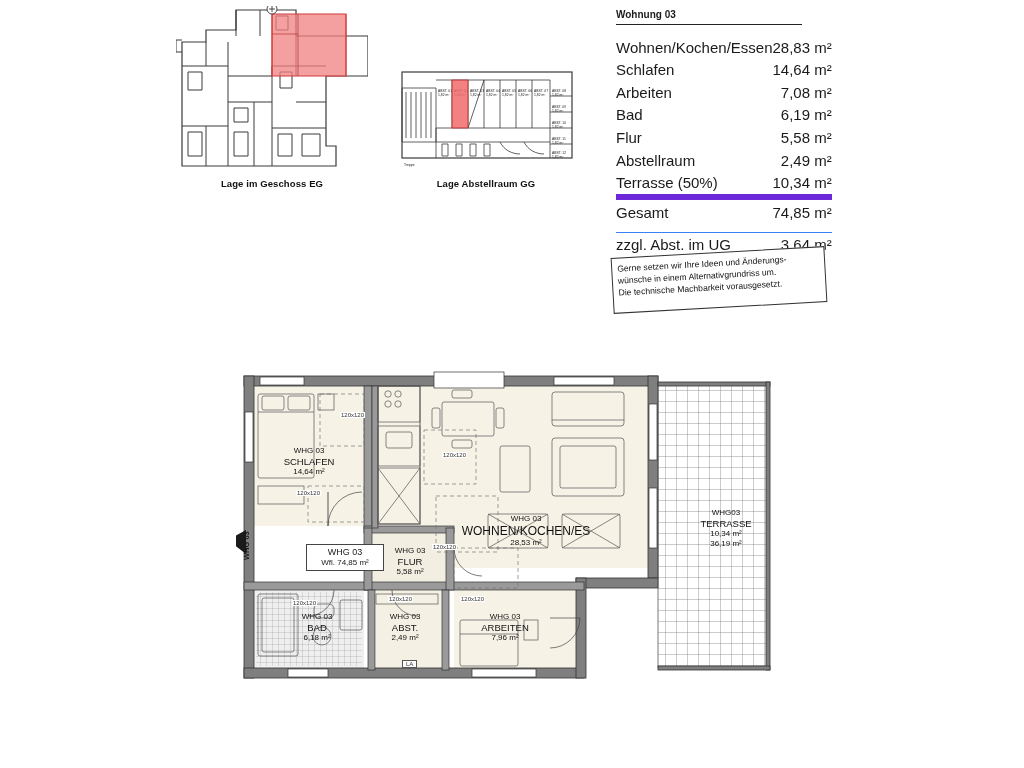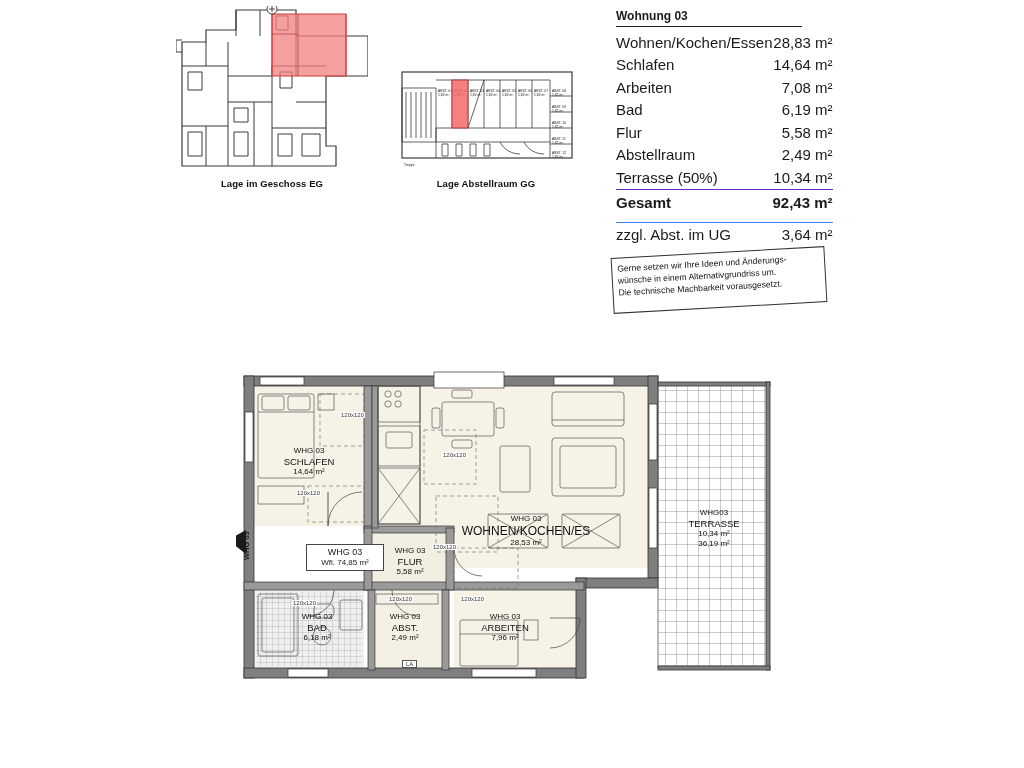--- a/index.html
+++ b/index.html
@@ -38,35 +38,35 @@
   }
 
   
   #area-table {
     left: 616px; top: 8px; width: 186px;
     font-size: 9.5px;
     line-height: 1.45;
   }
   #area-table .tbl-title {
     font-weight: bold;
-    font-size: 12px;
+    font-size: 10px;
     border-bottom: 1px solid #222;
     padding-bottom: 1px;
-    margin-bottom: 4px;
+    margin-bottom: 12px;
   }
   #area-table table {
     width: 100%;
     border-collapse: collapse;
     font-size: 15px;
   }
   #area-table td { padding: 0.4px 0; vertical-align: top; }
   #area-table td.val { text-align: right; white-space: nowrap; }
   .row-total td {
-    border-top: 1px solid #6d28d9;
-    font-weight: bold;
+    border-top: 6px solid #6d28d9;
+    font-weight: normal;
     padding-top: 1.5px !important;
   }
   .row-spacer td { height: 7px; border: 0; }
   .row-sub td { border-top: 1px solid #3b82f6; padding-top: 1.5px !important; }
   .row-grand td {
     border-top: 1px solid #222;
     border-bottom: 1px solid #222;
     font-weight: bold;
     padding-top: 1.5px !important;
     padding-bottom: 1.5px !important;
@@ -253,21 +253,21 @@
       <tr>
         <td>Abstellraum</td>
         <td class="val">2,49 m²</td>
       </tr>
       <tr>
         <td>Terrasse  (50%)</td>
         <td class="val">10,34 m²</td>
       </tr>
       <tr class="row-total">
         <td>Gesamt</td>
-        <td class="val">92,43 m²</td>
+        <td class="val">74,85 m²</td>
       </tr>
       <tr class="row-spacer">
           <td></td>
           <td></td>
         </tr>
       <tr class="row-sub">
         <td>zzgl. Abst. im UG</td>
         <td class="val">3,64 m²</td>
       </tr>
     </tbody>
@@ -476,21 +476,21 @@
     <div class="n">ABST.</div>
     <div class="a">2,49 m²</div>
   </div>
 
   <div class="rlabel" style="left:216px; top:244px; width:106px;">
     <div>WHG 03</div>
     <div class="n">ARBEITEN</div>
     <div class="a">7,96 m²</div>
   </div>
 
-  <div class="rlabel" style="left:430px; top:140px; width:96px;">
+  <div class="rlabel" style="left:442px; top:140px; width:96px;">
     <div>WHG03</div>
     <div class="n">TERRASSE</div>
     <div class="a">10,34 m²</div>
     <div class="a">36,19 m²</div>
   </div>
 
   <div class="doorlabel" style="left:104px; top:44px;">120x120</div>
   <div class="doorlabel" style="left:60px; top:122px;">120x120</div>
   <div class="doorlabel" style="left:206px; top:84px;">120x120</div>
   <div class="doorlabel" style="left:196px; top:176px;">120x120</div>

